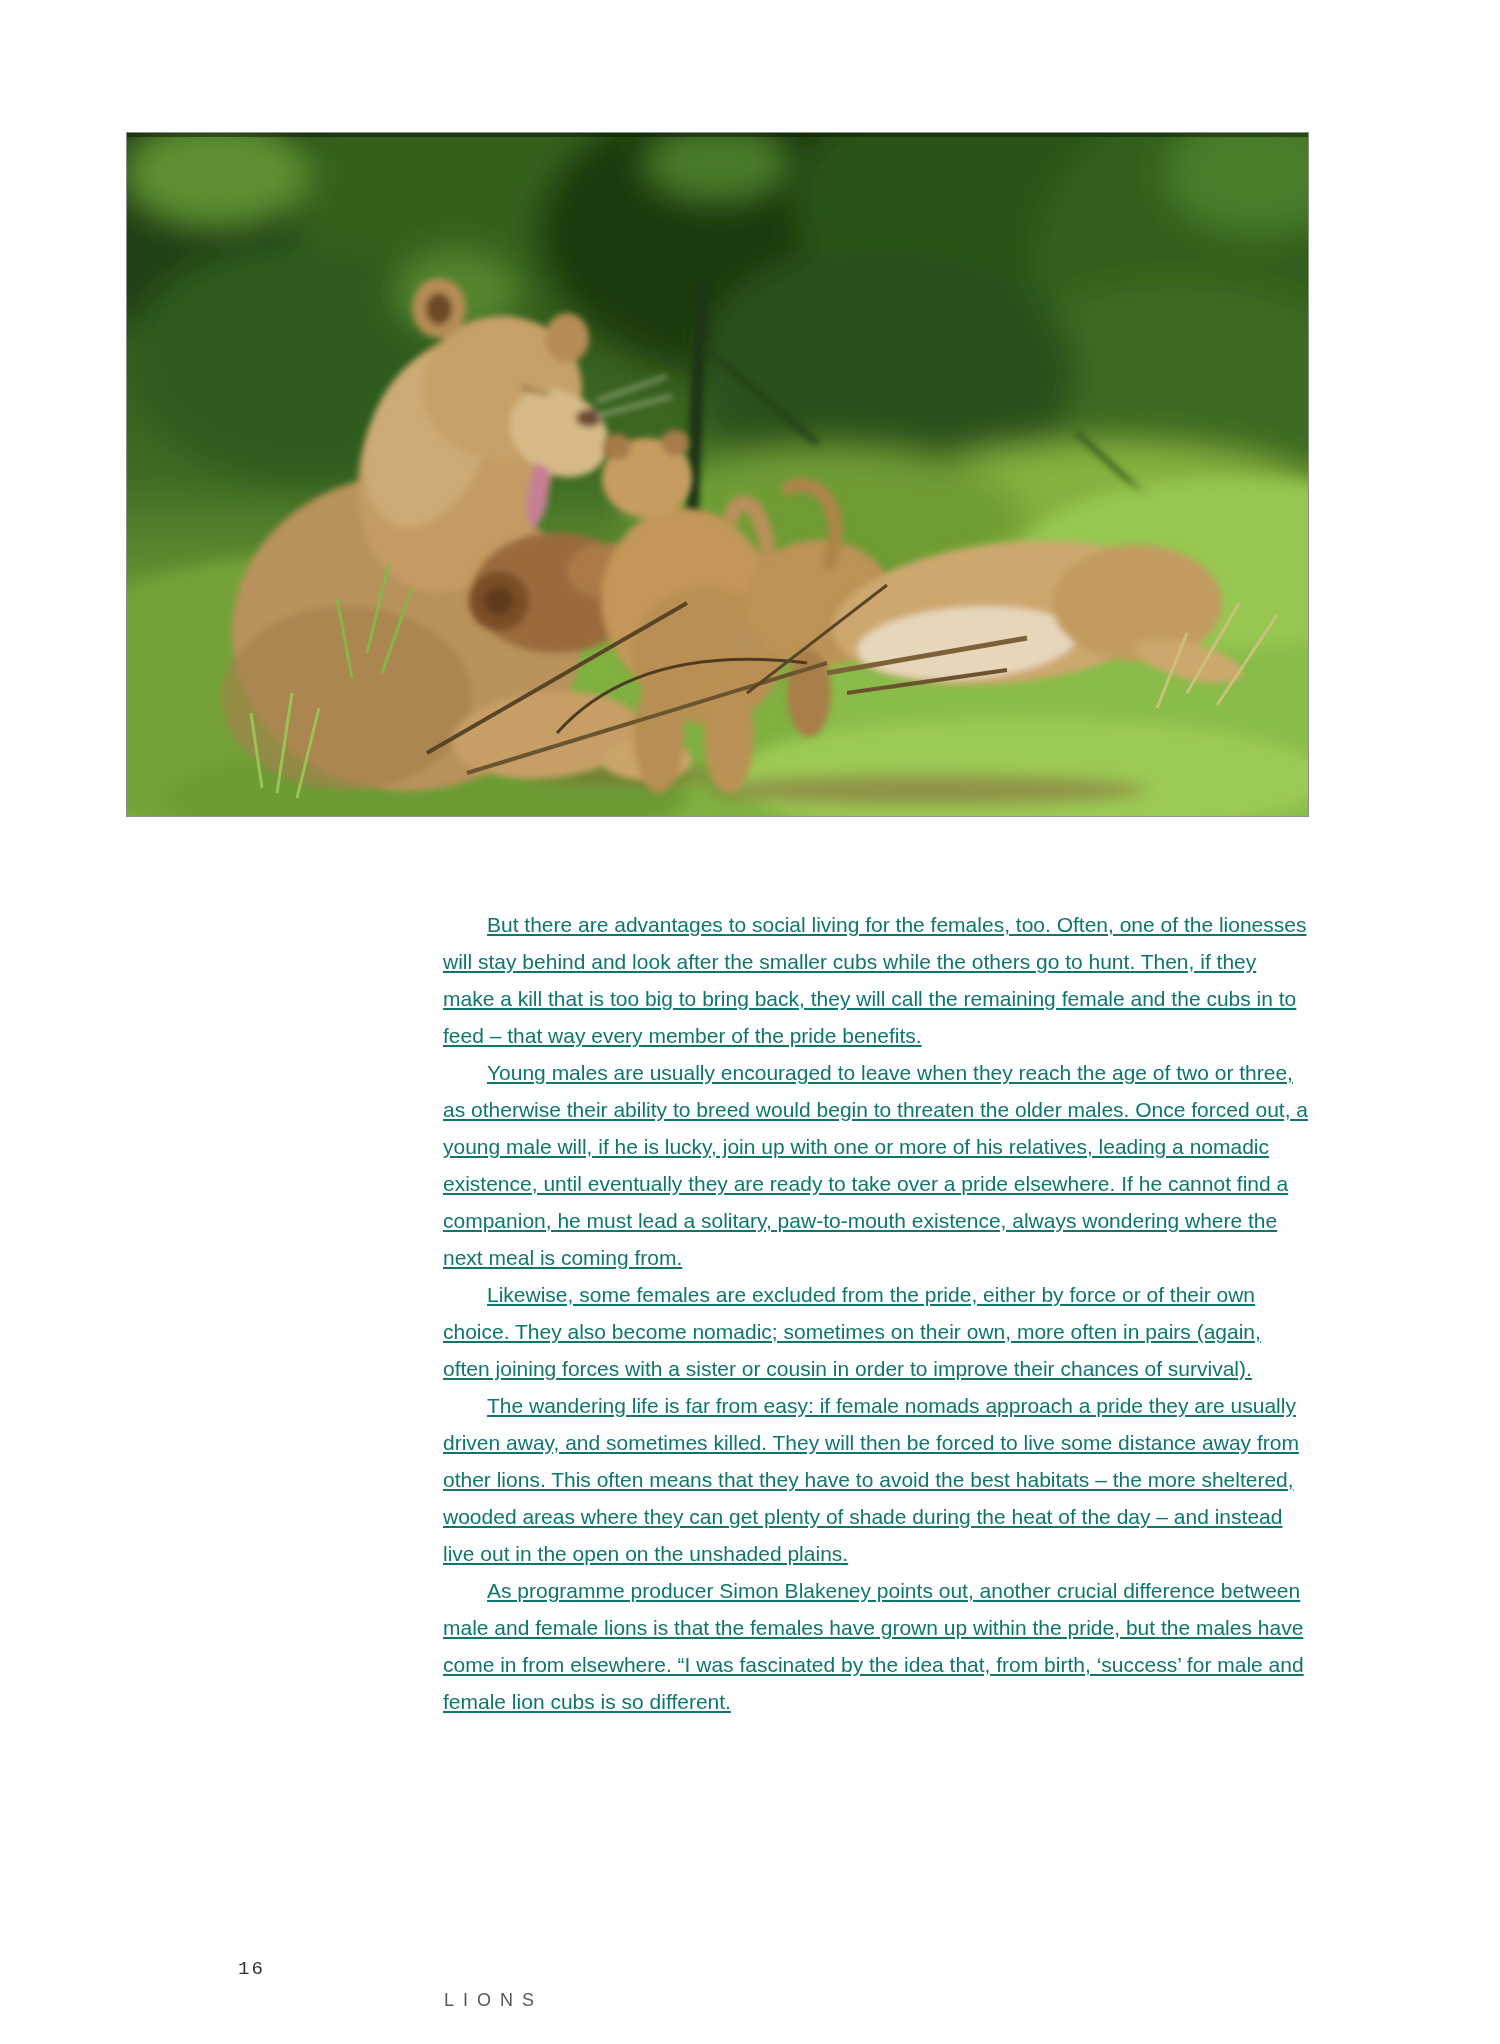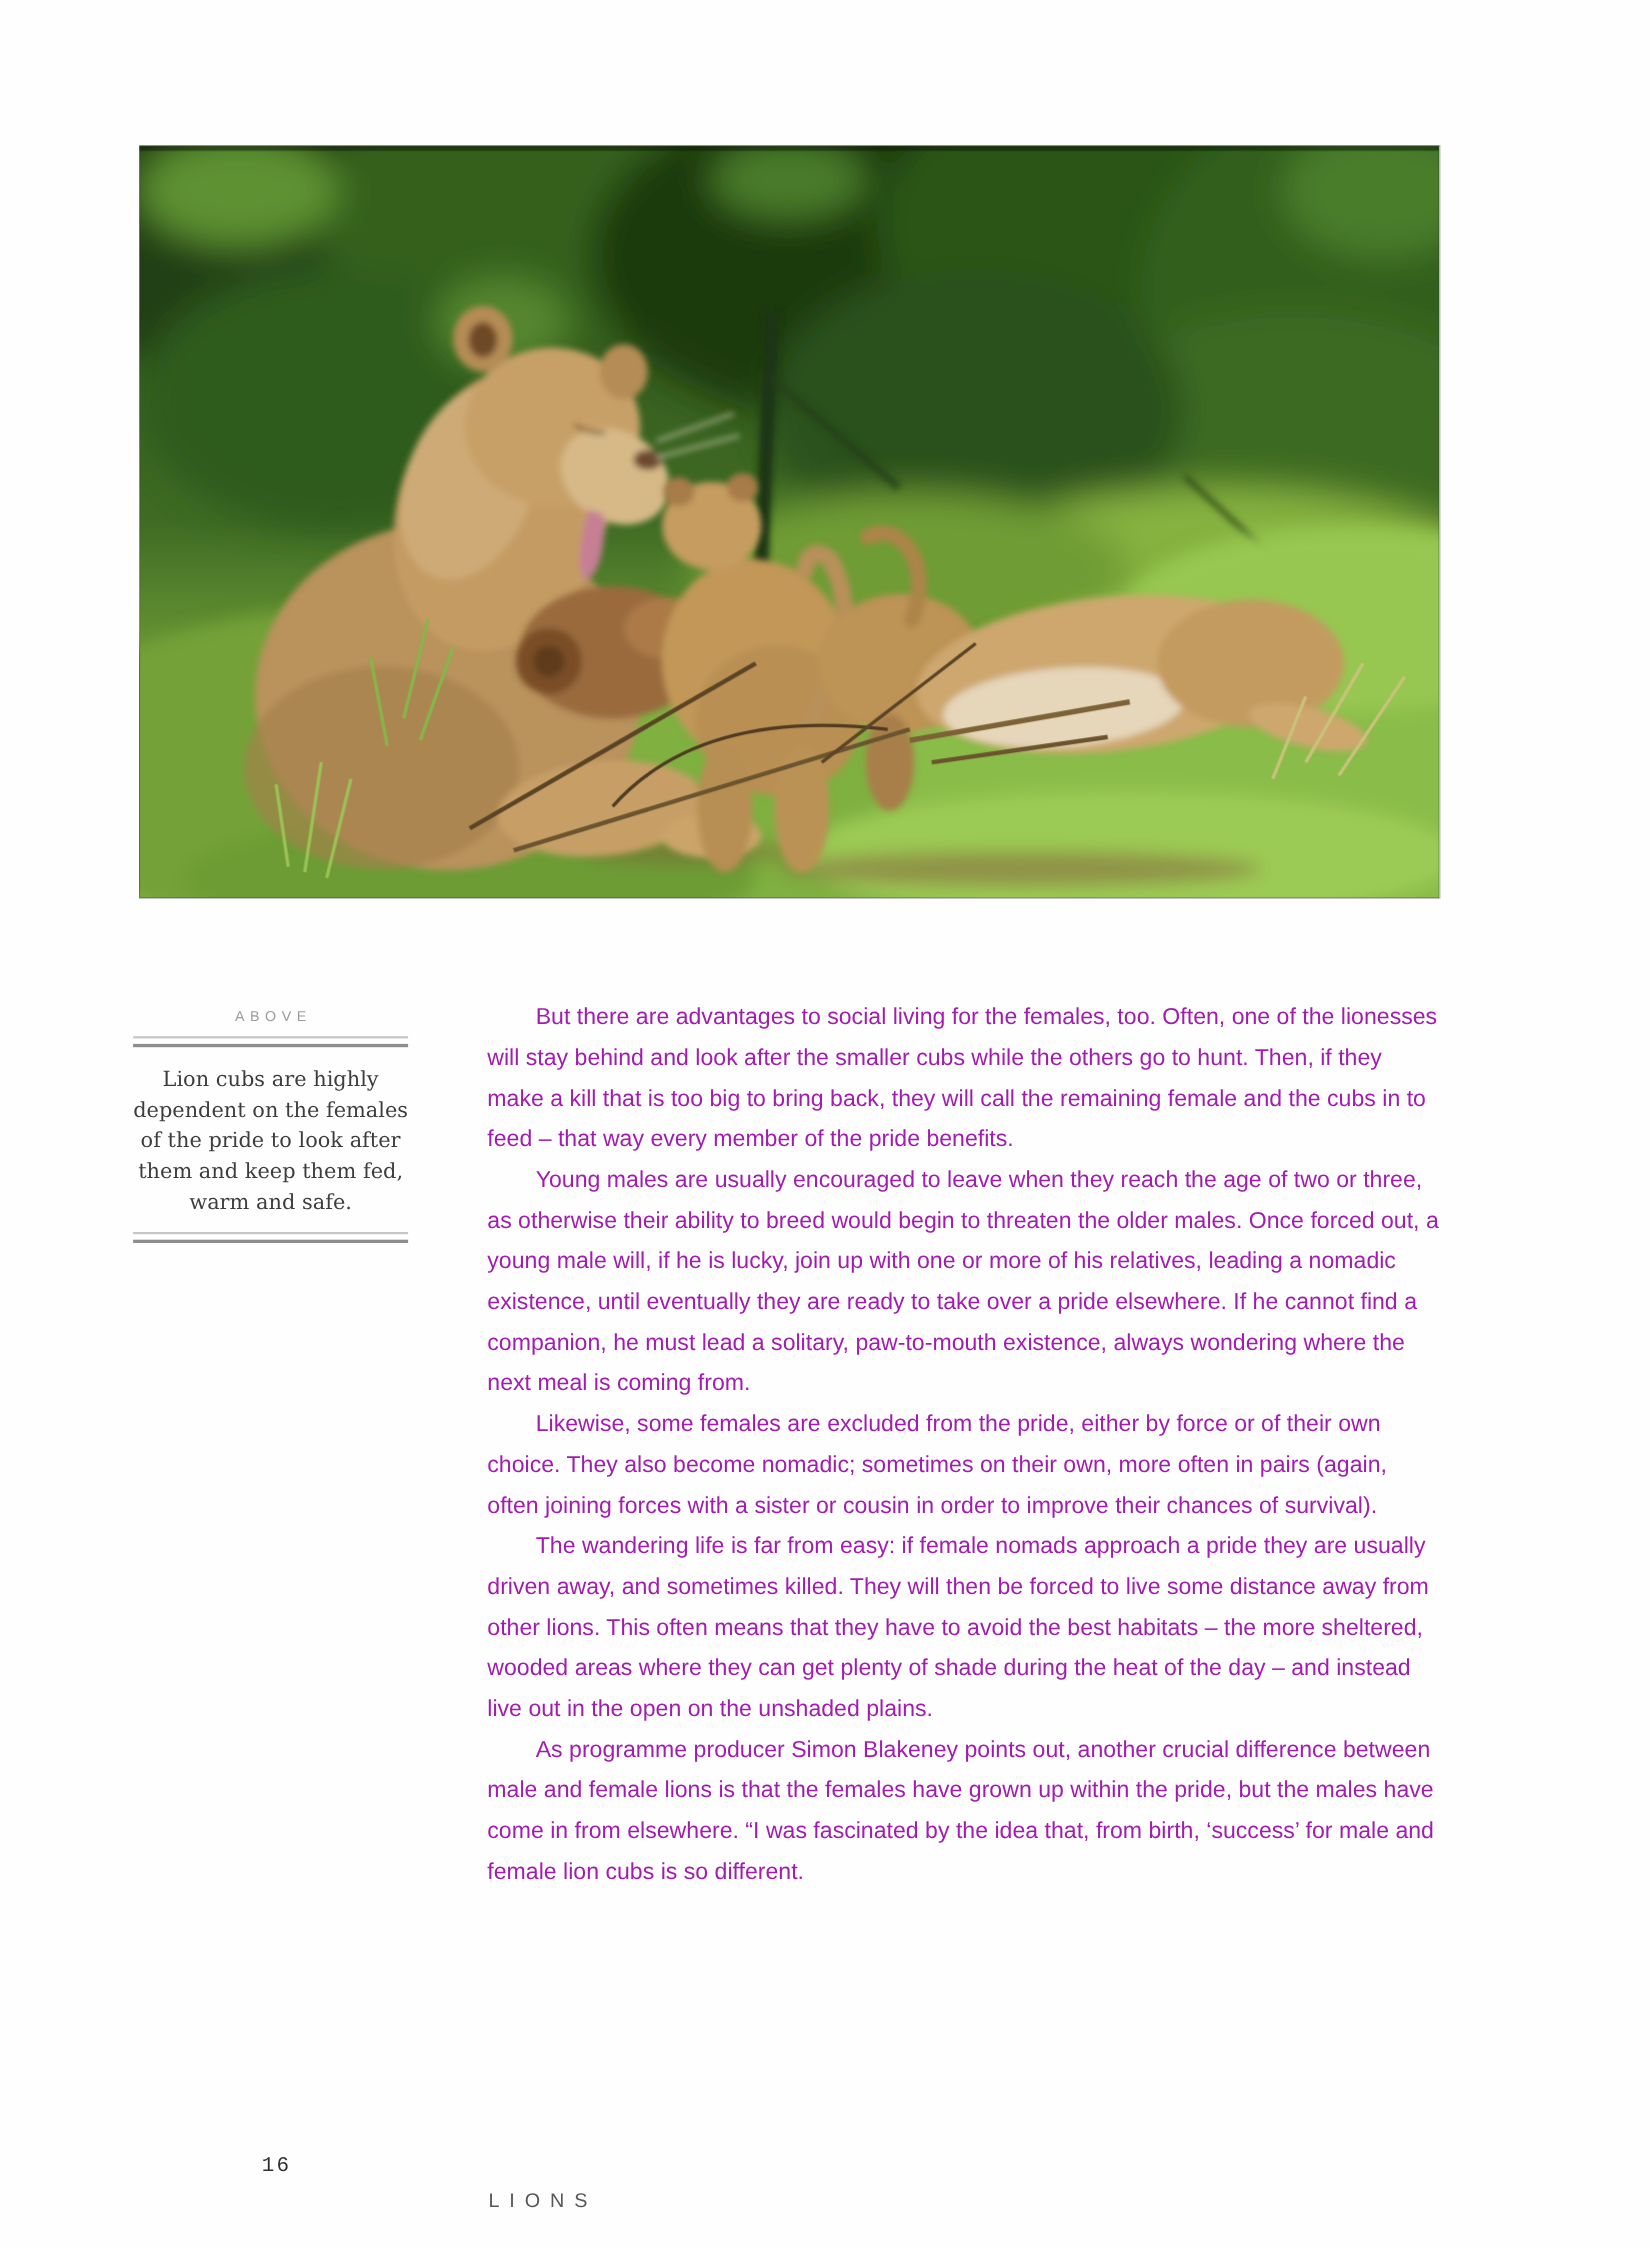--- a/index.html
+++ b/index.html
@@ -24,21 +24,21 @@
     border-top:2px solid #c6c6c6;border-bottom:3px solid #8d8d8d;
   }
   .caption-text{
     margin-top:15px;font-family:"DejaVu Serif","Liberation Serif",serif;
     font-size:19px;line-height:28px;color:#3d3d3d;
   }
   .rule.bottom{margin-top:13px;}
   
   .article{
     position:absolute;left:443px;top:906px;width:868px;
-    font-size:21px;line-height:37px;color:#a21caf;text-align:left;
+    font-size:21px;line-height:37px;color:#0f766e;text-align:left;text-decoration:underline;
   }
   .article p{margin:0;text-indent:44px;}
   
   .page-number{
     position:absolute;left:238px;top:1958px;
     font-family:Liberation Mono, monospace;
     font-size:19px;letter-spacing:2px;color:#2f2f2f;
   }
   .book-title{
     position:absolute;left:444px;top:1990px;
@@ -157,26 +157,20 @@
         <path d="M700,540 L900,505" stroke="#7c6236" stroke-width="5" fill="none"></path>
         <path d="M720,560 L880,537" stroke="#6b5330" stroke-width="4" fill="none"></path>
         <path d="M150,660 L165,560 M170,665 L192,575 M135,655 L124,580" stroke="#9bc257" stroke-width="3" fill="none"></path>
         <path d="M240,520 L262,430 M255,540 L285,455 M225,545 L210,465" stroke="#88b54a" stroke-width="3" fill="none"></path>
         <path d="M1060,560 L1112,470 M1090,572 L1150,482 M1030,575 L1060,500" stroke="#c9c27a" stroke-width="3" fill="none"></path>
         <rect x="0" y="0" width="1181" height="4" fill="rgba(10,20,5,0.5)"></rect>
       </g>
     </svg>
   </div>
 
-  <div class="caption">
-    <div class="caption-label">ABOVE</div>
-    <div class="rule top"></div>
-    <div class="caption-text">Lion cubs are highly dependent on the females of the pride to look after them and keep them fed, warm and safe.</div>
-    <div class="rule bottom"></div>
-  </div>
 
   <div class="article">
     <p>But there are advantages to social living for the females, too. Often, one of the lionesses will stay behind and look after the smaller cubs while the others go to hunt. Then, if they make a kill that is too big to bring back, they will call the remaining female and the cubs in to feed – that way every member of the pride benefits.</p>
     <p>Young males are usually encouraged to leave when they reach the age of two or three, as otherwise their ability to breed would begin to threaten the older males. Once forced out, a young male will, if he is lucky, join up with one or more of his relatives, leading a nomadic existence, until eventually they are ready to take over a pride elsewhere. If he cannot find a companion, he must lead a solitary, paw-to-mouth existence, always wondering where the next meal is coming from.</p>
     <p>Likewise, some females are excluded from the pride, either by force or of their own choice. They also become nomadic; sometimes on their own, more often in pairs (again, often joining forces with a sister or cousin in order to improve their chances of survival).</p>
     <p>The wandering life is far from easy: if female nomads approach a pride they are usually driven away, and sometimes killed. They will then be forced to live some distance away from other lions. This often means that they have to avoid the best habitats – the more sheltered, wooded areas where they can get plenty of shade during the heat of the day – and instead live out in the open on the unshaded plains.</p>
     <p>As programme producer Simon Blakeney points out, another crucial difference between male and female lions is that the females have grown up within the pride, but the males have come in from elsewhere. “I was fascinated by the idea that, from birth, ‘success’ for male and female lion cubs is so different.</p>
   </div>
 
   <div class="page-number">16</div>

